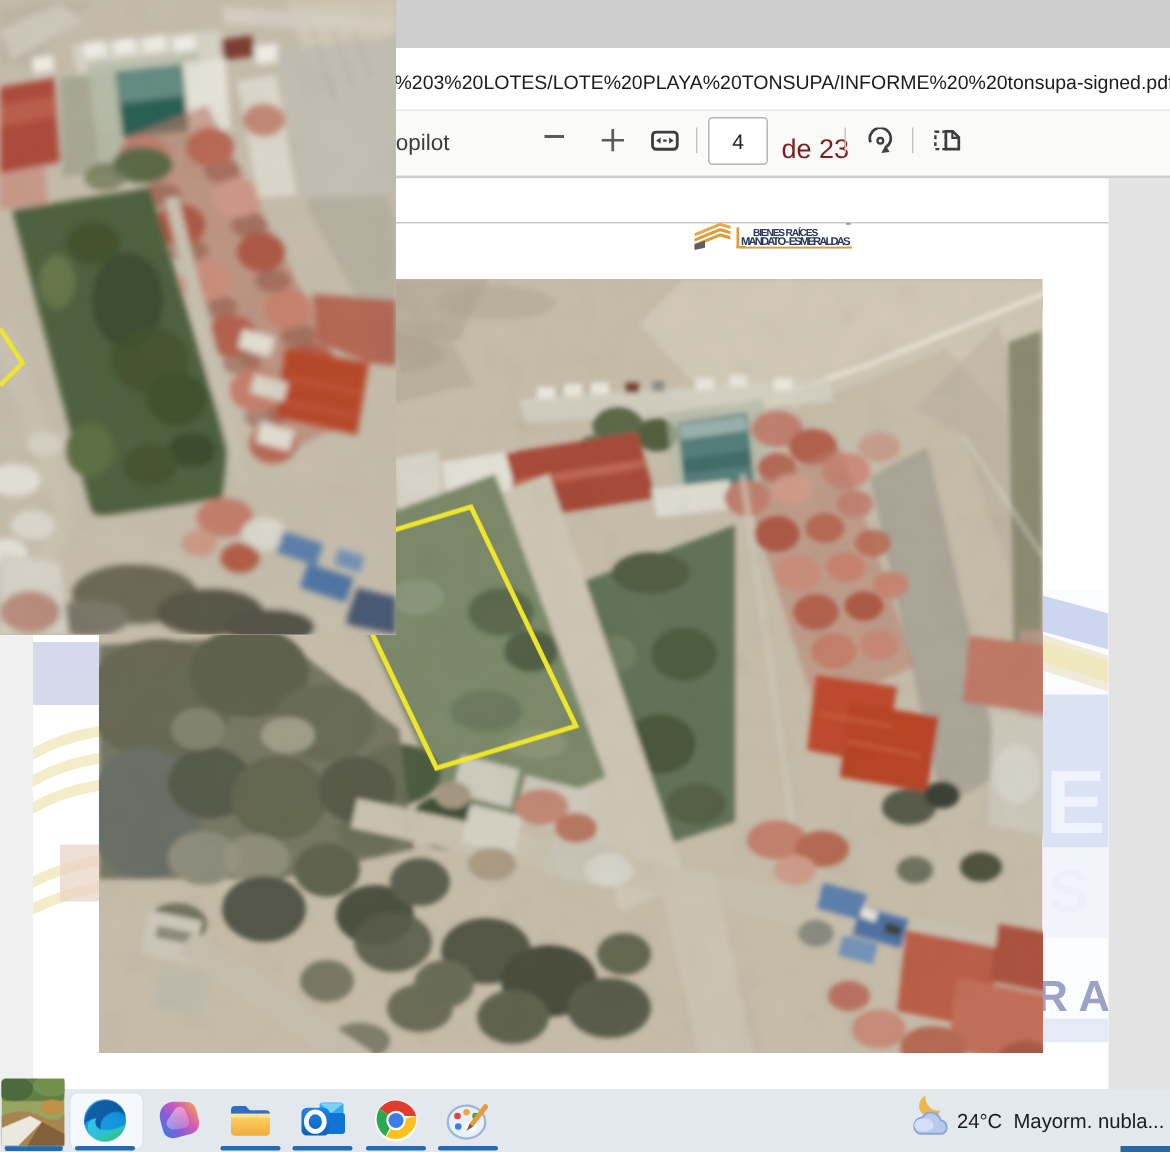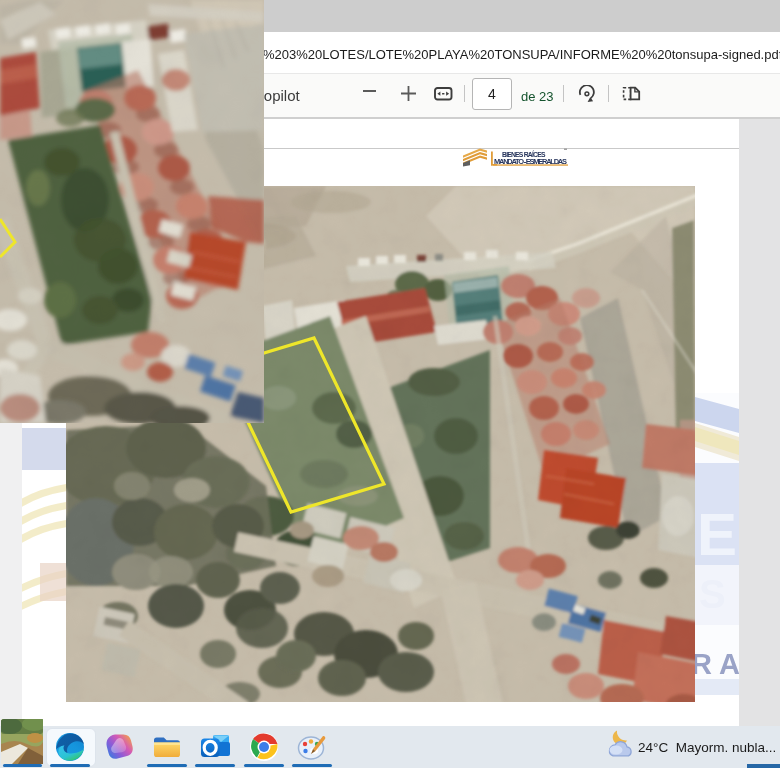--- a/index.html
+++ b/index.html
@@ -22,21 +22,21 @@
     <path d="M7.5 0 V15 M0 7.5 H15" stroke="#5a5a5a" stroke-width="1.8"></path>
   </svg>
 <svg class="abs" style="left:434px;top:87px;" width="19" height="14">
   <rect x="1" y="1" width="16.5" height="11.5" rx="2.5" fill="none" stroke="#3d3d3d" stroke-width="1.9"></rect>
   <polygon points="3.4,6.7 6.4,4.6 6.4,8.8" fill="#3d3d3d"></polygon>
   <polygon points="15.1,6.7 12.1,4.6 12.1,8.8" fill="#3d3d3d"></polygon>
   <rect x="8.1" y="6" width="2.3" height="1.5" fill="#3d3d3d"></rect>
 </svg>
 <div class="abs" style="left:464px;top:85px;width:1px;height:17px;background:#c4c4c4;"></div>
 <div class="abs" style="left:472px;top:78px;width:38px;height:30px;background:#fff;border:1px solid #b5b5b5;border-radius:3px;font-size:14px;color:#222;text-align:center;line-height:30px;">4</div>
-<div class="abs" style="left:521px;top:89px;font-size:13px;color:#14532d;">de 23</div>
+<div class="abs" style="left:521px;top:89px;font-size:18px;color:#7f1d1d;">de 23</div>
 <div class="abs" style="left:563px;top:85px;width:1px;height:17px;background:#c4c4c4;"></div>
 <svg class="abs" style="left:577px;top:85px;" width="21" height="19">
   <path d="M3.4 9.9 A 7 7 0 1 1 13.9 12.9" fill="none" stroke="#3d3d3d" stroke-width="1.8"></path>
   <path d="M10.6 17.0 L16.1 16.3 L13.3 11.9 Z" fill="#3d3d3d"></path>
   <circle cx="9.9" cy="8.8" r="1.9" fill="none" stroke="#3d3d3d" stroke-width="1.5"></circle>
 </svg>
 <div class="abs" style="left:608px;top:85px;width:1px;height:17px;background:#c4c4c4;"></div>
 <svg class="abs" style="left:622px;top:86px;" width="20" height="16">
   <rect x="1.6" y="1.8" width="7" height="11.6" fill="none" stroke="#3d3d3d" stroke-width="1.6" stroke-dasharray="2.6 2"></rect>
   <path d="M8.6 1.6 L13.2 1.6 L17.2 5.6 L17.2 13.4 L8.6 13.4 Z" fill="#fafaf9" stroke="#3d3d3d" stroke-width="1.8"></path>

